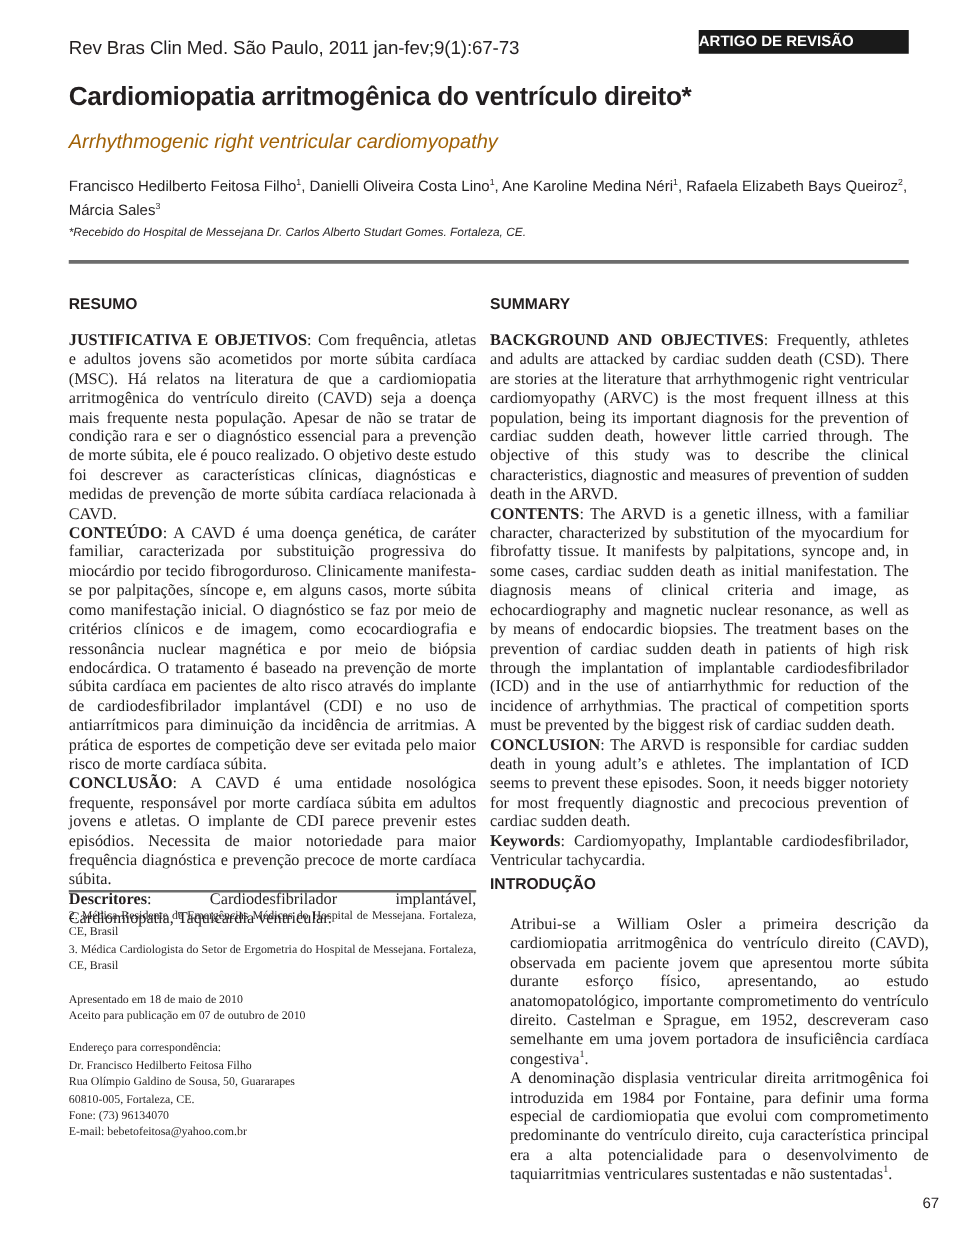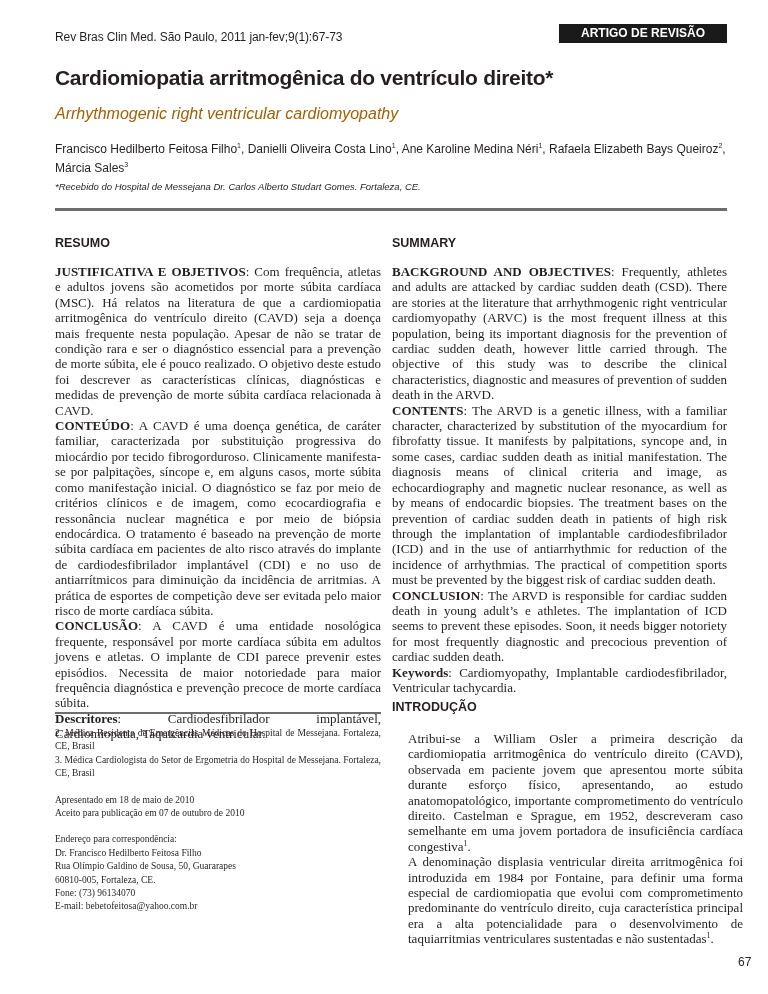--- a/index.html
+++ b/index.html
@@ -1,20 +1,20 @@
 <!DOCTYPE html>
 <html><head>
   <meta charset="utf-8">
   <style>
     html, body { margin: 0; padding: 0; background: #ffffff; }
     body { width: 768px; height: 994px; position: relative; overflow: hidden; color: #231f20; }
     .sans { font-family: "Liberation Sans", sans-serif; }
     .serif { font-family: "Liberation Serif", serif; }
-    .journal-ref { position: absolute; left: 55px; top: 30px; font-size: 12px; color: #231f20; letter-spacing: -0.1px; }
-    .badge { position: absolute; left: 559px; top: 24px; width: 168px; height: 19px; background: #1a1a1a; color: #fff; font-weight: bold; font-size: 12px; text-align: center; line-height: 19px; }
+    .journal-ref { position: absolute; left: 55px; top: 30px; font-size: 15px; color: #231f20; letter-spacing: -0.1px; }
+    .badge { position: absolute; left: 559px; top: 24px; width: 168px; height: 19px; background: #1a1a1a; color: #fff; font-weight: bold; font-size: 12px; line-height: 19px; }
     .title { position: absolute; left: 55px; top: 66px; font-size: 21px; font-weight: bold; letter-spacing: -0.3px; color: #231f20; }
     .subtitle { position: absolute; left: 55px; top: 105px; font-size: 16px; font-style: italic; color: #a16207; }
     .authors { position: absolute; left: 55px; top: 140px; width: 675px; font-size: 12px; line-height: 19px; color: #231f20; }
     .authors sup { font-size: 7px; }
     .received { position: absolute; left: 55px; top: 181px; font-size: 9.5px; font-style: italic; color: #231f20; }
     .top-rule { position: absolute; left: 55px; top: 208px; width: 672px; height: 3px; background: #6d6d6d; }
     .sec-head { position: absolute; font-size: 12.5px; font-weight: bold; color: #231f20; }
     .col { position: absolute; width: 326px; font-size: 13px; line-height: 15.4px; text-align: justify; color: #231f20; hyphens: auto; }
     .col p { margin: 0; }
     .col b { font-weight: bold; }

